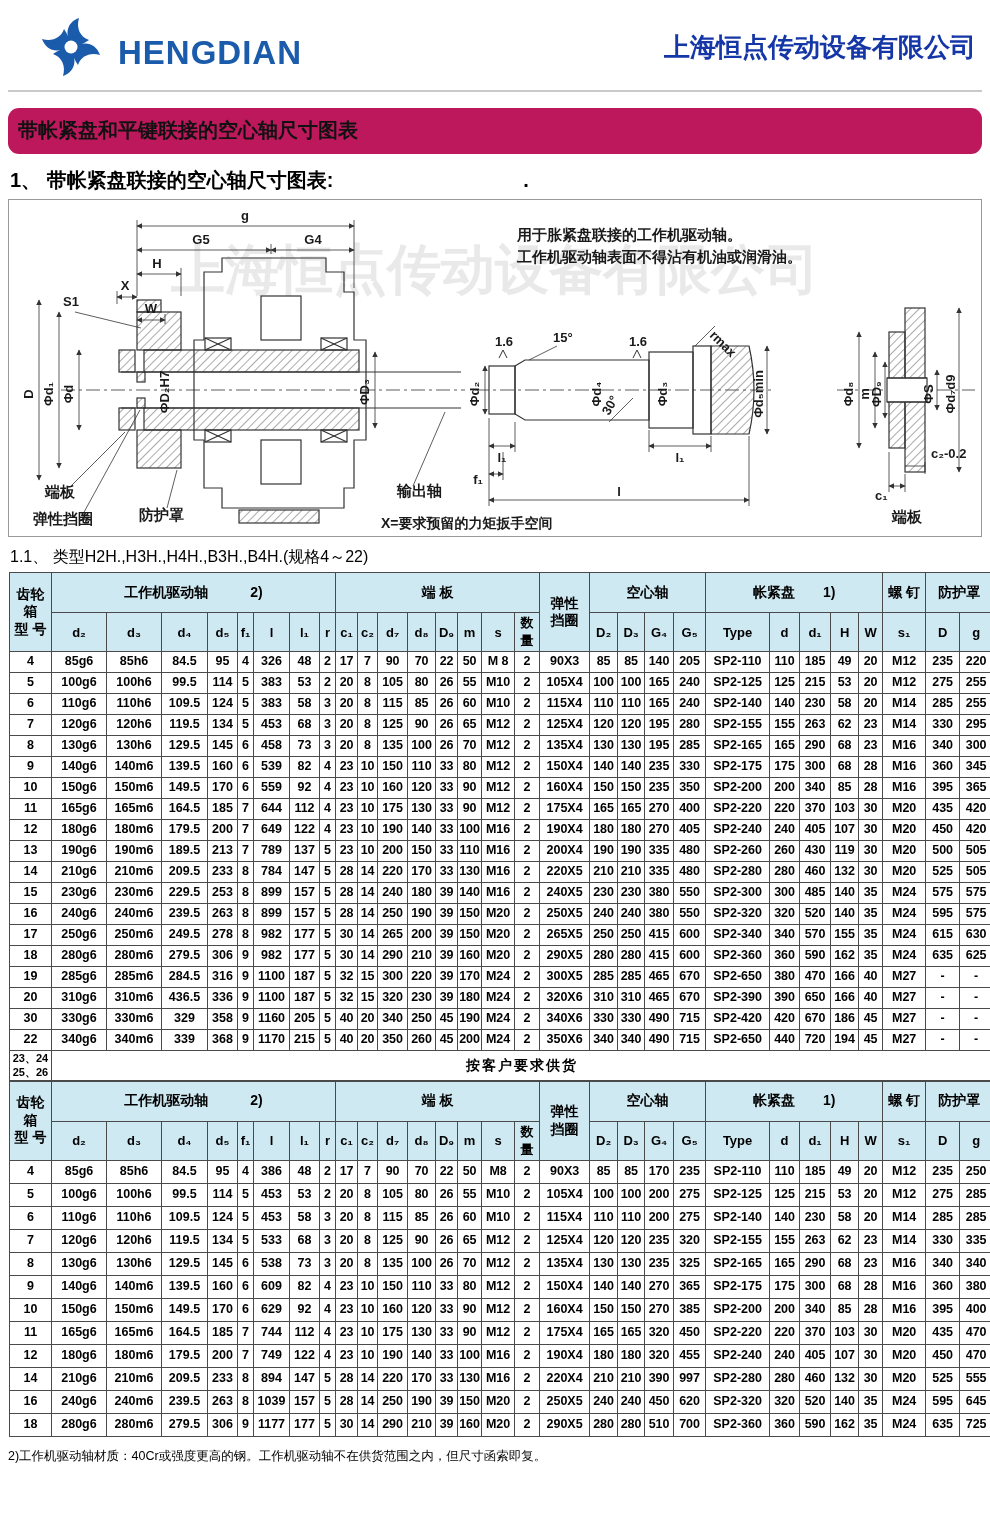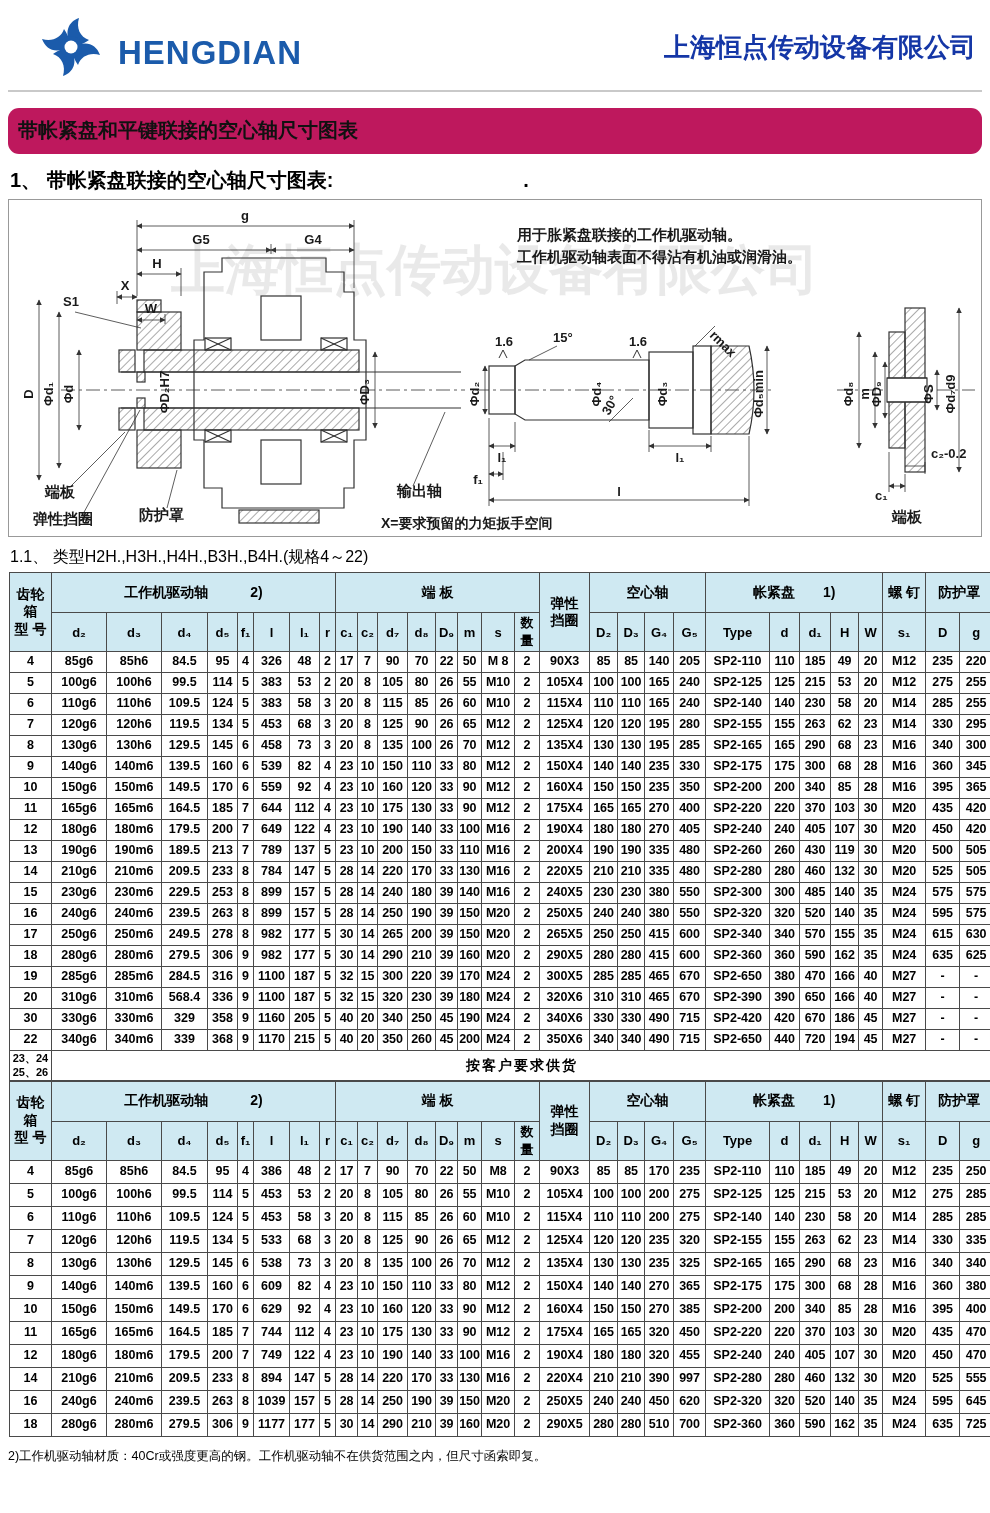--- a/index.html
+++ b/index.html
@@ -827,21 +827,21 @@
           <td>166</td>
           <td>40</td>
           <td>M27</td>
           <td>-</td>
           <td>-</td>
         </tr>
         <tr>
           <td class="modelcol">20</td>
           <td>310g6</td>
           <td>310m6</td>
-          <td>568.4</td>
+          <td>436.5</td>
           <td>336</td>
           <td>9</td>
           <td>1100</td>
           <td>187</td>
           <td>5</td>
           <td>32</td>
           <td>15</td>
           <td>320</td>
           <td>230</td>
           <td>39</td>

